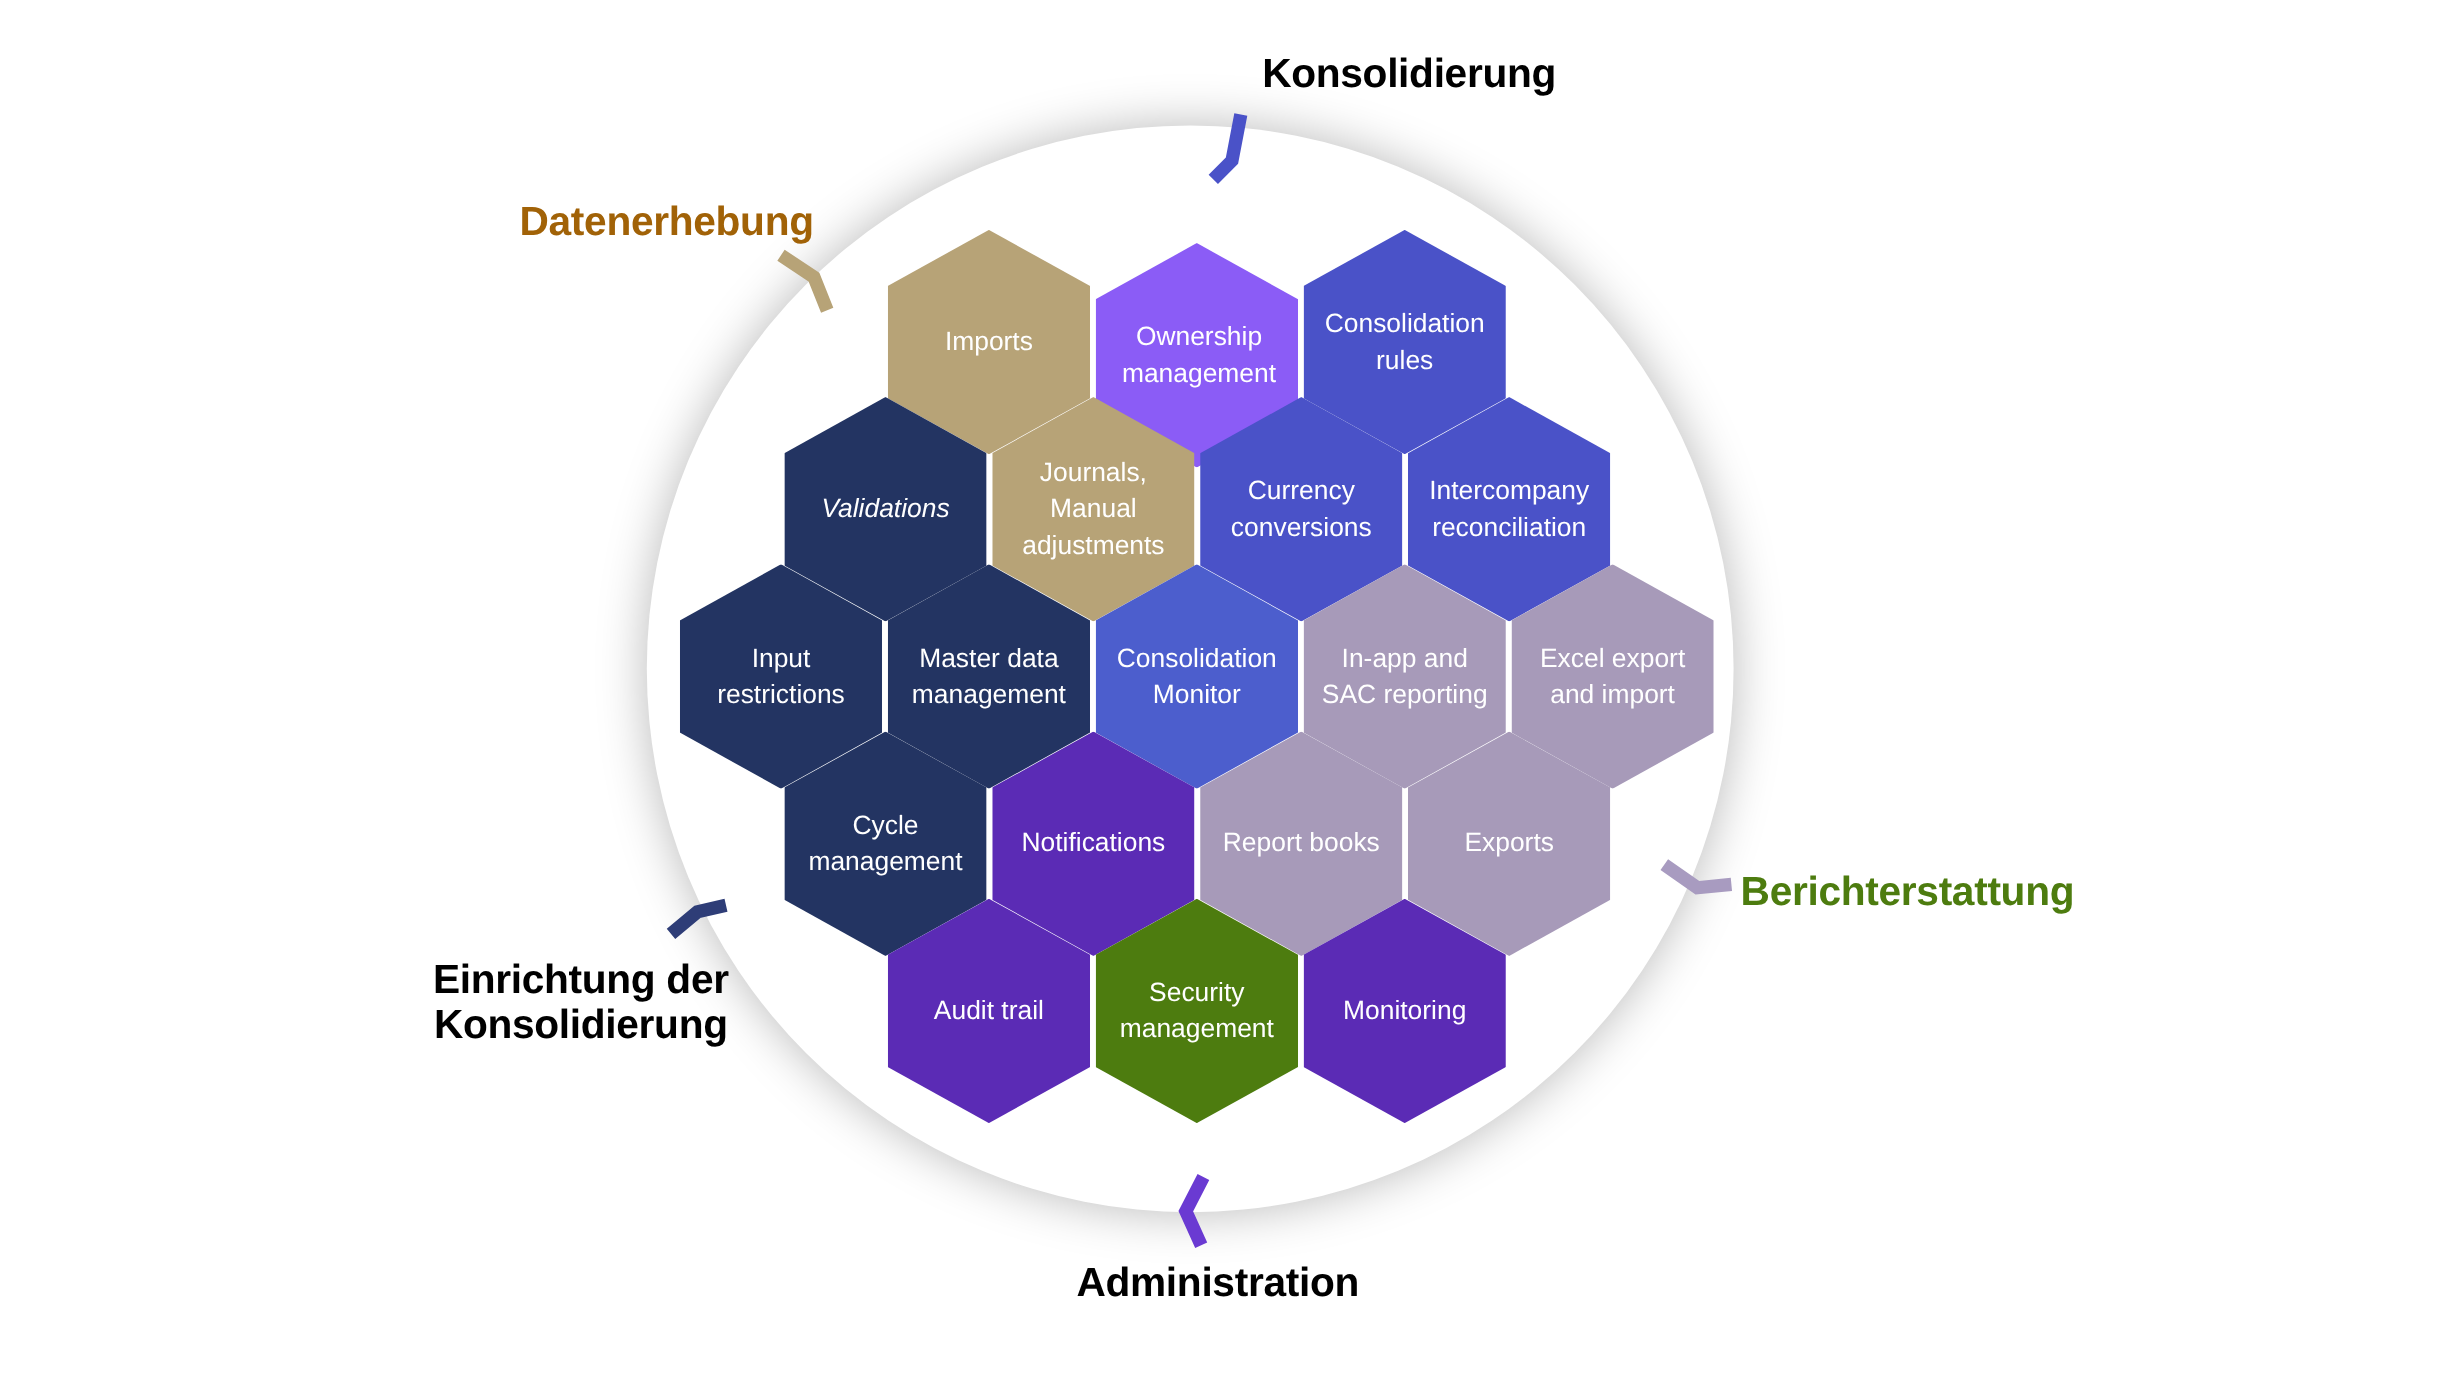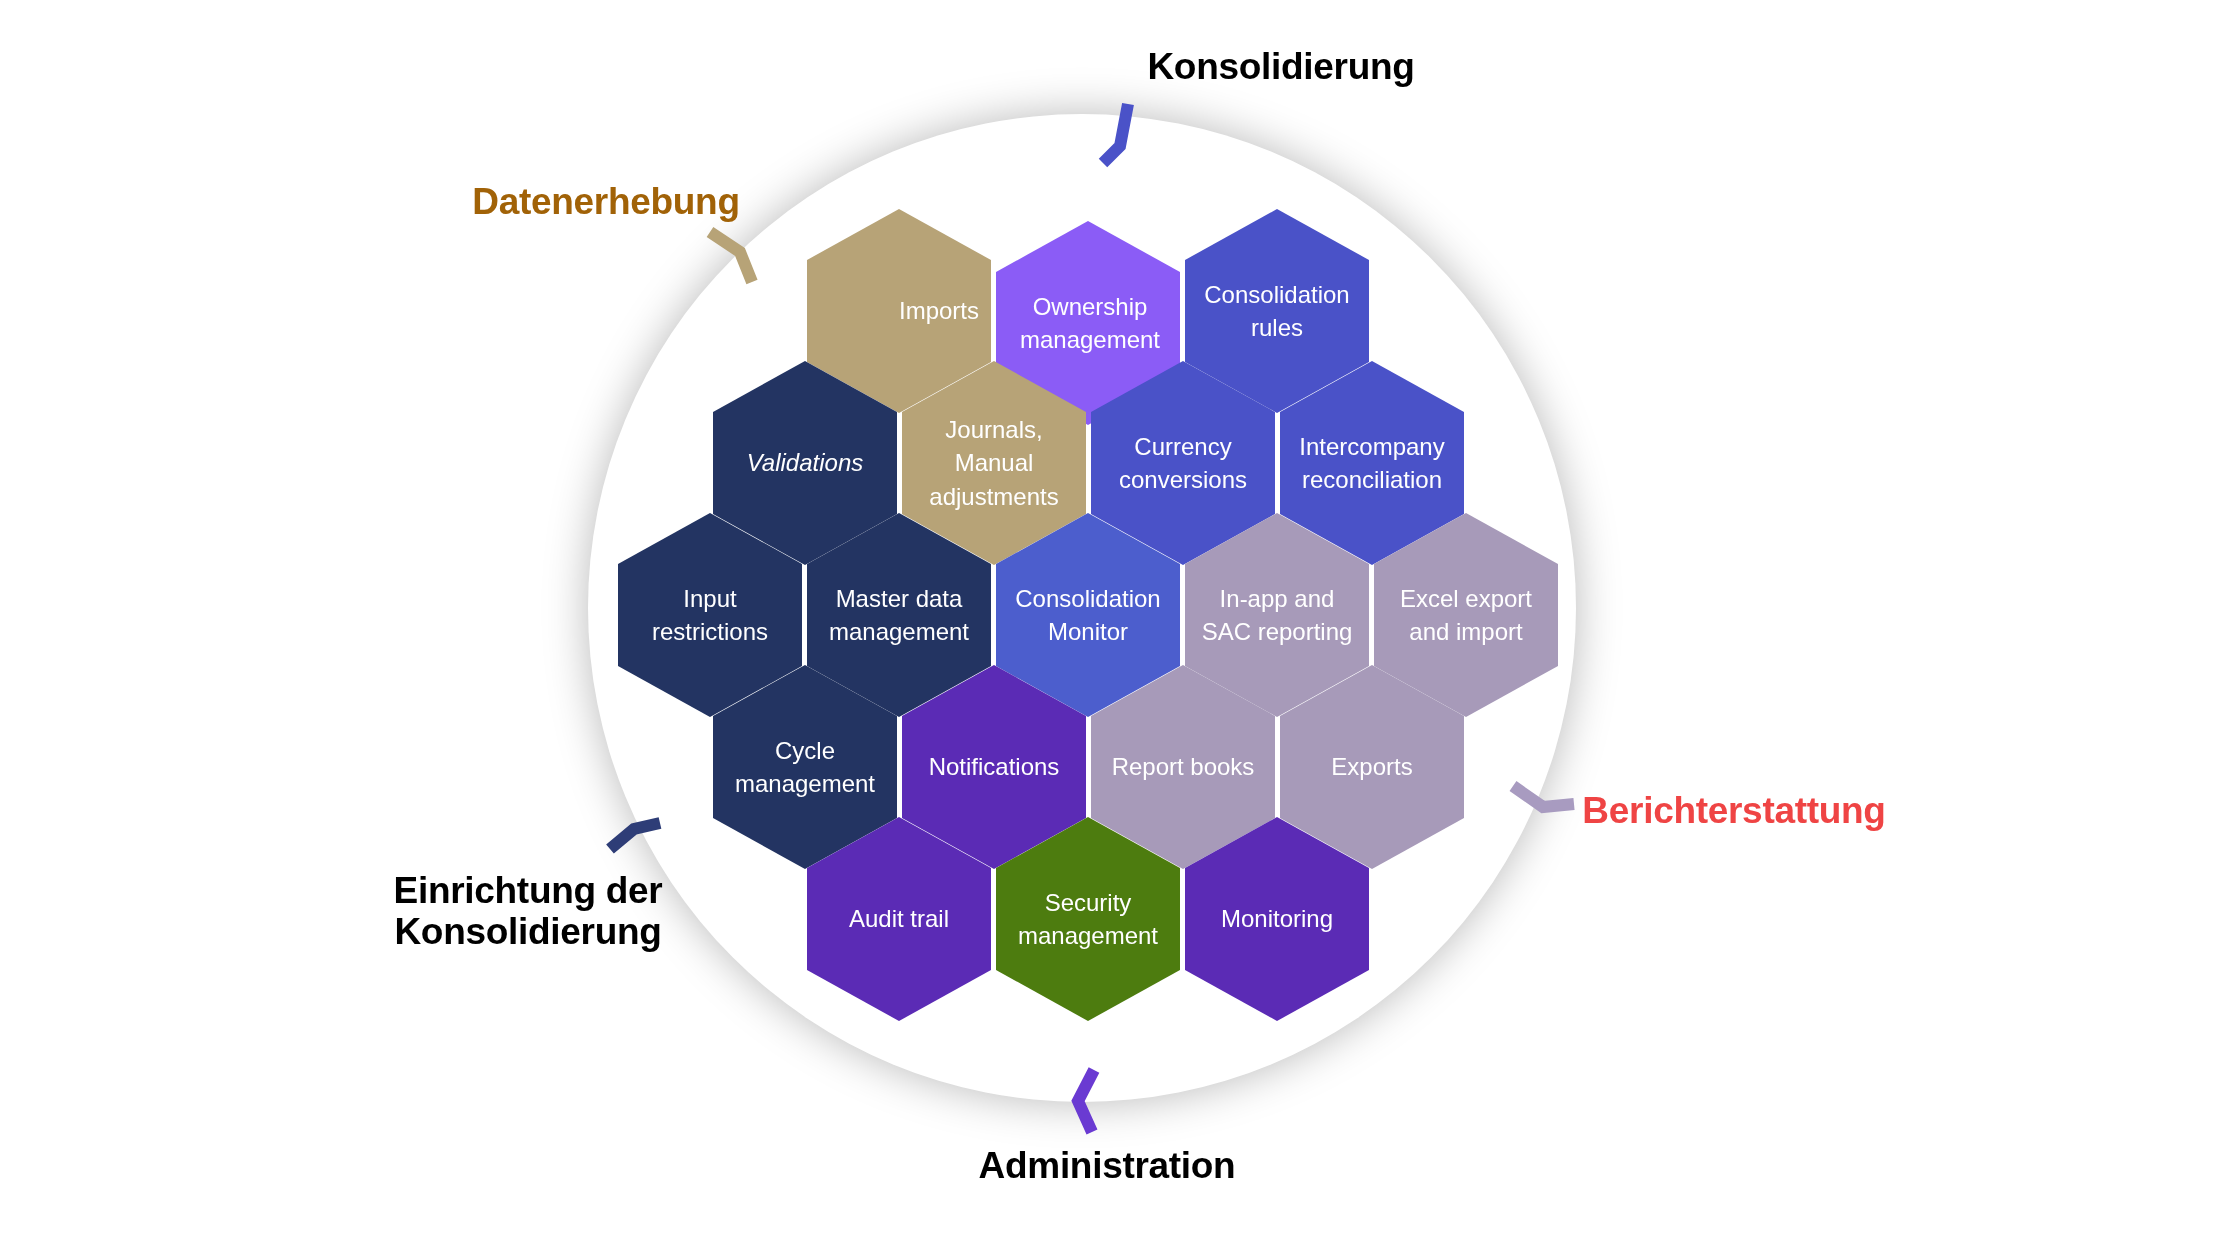--- a/index.html
+++ b/index.html
@@ -70,21 +70,21 @@
   <div class="circle" style="background: rgb(255, 255, 255);"></div>
 
   <svg class="ticks" width="2220" height="1249" viewBox="0 0 2220 1249">
     <polyline class="tick" points="1128,104 1120,146 1103,163" style="stroke: rgb(74, 82, 200);"></polyline>
     <polyline class="tick" points="710,232 740,252 752,282" style="stroke: rgb(183, 163, 119);"></polyline>
     <polyline class="tick" points="610,849 634,829 660,823" style="stroke: rgb(46, 61, 119);"></polyline>
     <polyline class="tick" points="1094,1070 1078,1101 1092,1132" style="stroke: rgb(106, 58, 210);"></polyline>
     <polyline class="tick" points="1513,786 1543,807 1574,804" style="stroke: rgb(168, 155, 192);"></polyline>
   </svg>
 
-  <div class="hex" style="left: 807px; top: 209px; background: rgb(183, 163, 119); justify-content: flex-end;">
+  <div class="hex" style="left: 807px; top: 209px; background: rgb(183, 163, 119);">
       <span>Imports</span>
     </div>
   <div class="hex" style="left: 996px; top: 221px; background: #8b5cf6; padding-left: 16px;">
       <span>Ownership management</span>
     </div>
   <div class="hex" style="left: 1185px; top: 209px; background: rgb(74, 82, 200);">
       <span>Consolidation rules</span>
     </div>
 
   <div class="hex" style="left: 713px; top: 361px; background: rgb(35, 52, 98); font-style: italic;">
@@ -136,15 +136,15 @@
       <span>Security management</span>
     </div>
   <div class="hex" style="left: 1185px; top: 817px; background: rgb(91, 43, 181);">
       <span>Monitoring</span>
     </div>
 
   <div class="cat-label" style="left: 1081px; top: 46px; width: 400px; color: rgb(0, 0, 0);">Konsolidierung</div>
   <div class="cat-label" style="left: 406px; top: 181px; width: 400px; color: #a16207;">Datenerhebung</div>
   <div class="cat-label" style="left: 348px; top: 870px; width: 360px; color: rgb(0, 0, 0);">Einrichtung der Konsolidierung</div>
   <div class="cat-label" style="left: 907px; top: 1145px; width: 400px; color: rgb(0, 0, 0);">Administration</div>
-  <div class="cat-label" style="left: 1534px; top: 790px; width: 400px; color: #ef4444;">Berichterstattung</div>
+  <div class="cat-label" style="left: 1534px; top: 790px; width: 400px; color: #4d7c0f;">Berichterstattung</div>
 
 </div>
 
 </body></html>

